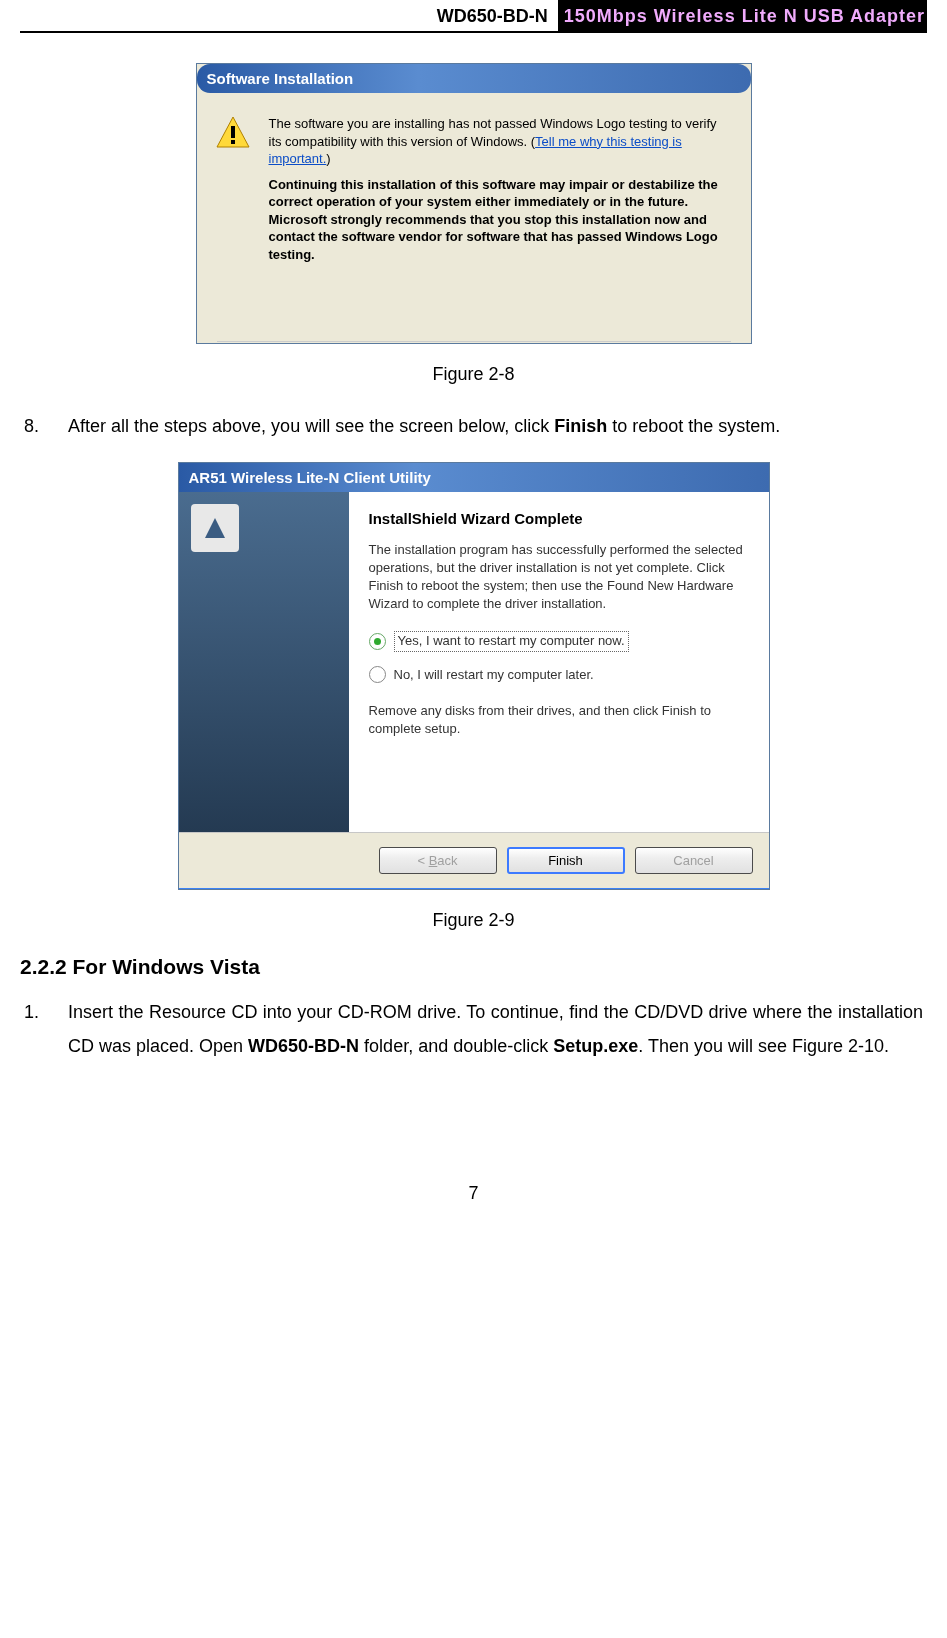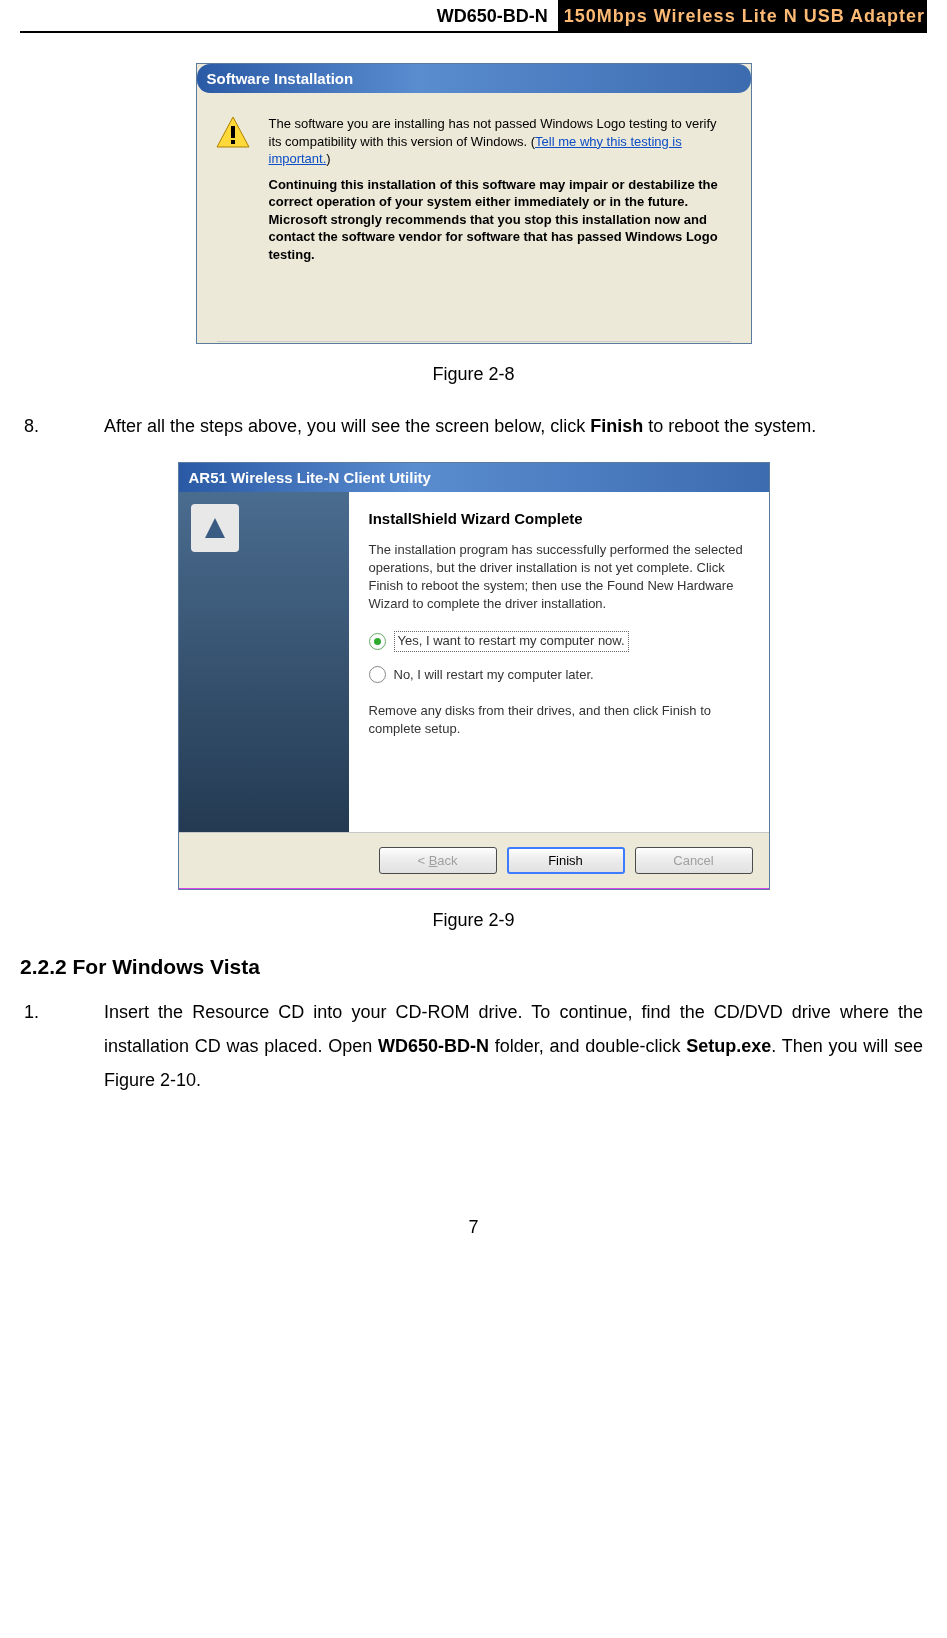--- a/index.html
+++ b/index.html
@@ -20,21 +20,21 @@
   }
   .header-left {
     flex: 1;
     text-align: right;
     padding: 6px 10px 4px 0;
     font-weight: bold;
     font-size: 18px;
   }
   .header-right {
     background: #000;
-    color: #fdba74;
+    color: #f0abfc;
     font-weight: bold;
     font-size: 18px;
     padding: 6px 2px 4px 6px;
     letter-spacing: 1px;
   }
   .figure-wrap {
     text-align: center;
     margin: 0 auto 20px auto;
   }
   .figure-caption {
@@ -114,29 +114,29 @@
 
   
   .step {
     display:flex;
     gap: 18px;
     font-size: 18px;
     line-height: 1.9;
     margin: 0 4px 18px 4px;
   }
   .step-num { width: 26px; flex-shrink:0; }
-  .step-body { flex:1; text-align: justify; margin-left: 36px; }
+  .step-body { flex:1; text-align: justify; }
   .step-body b { font-weight: bold; }
 
   
   .dlg2 {
     width: 590px;
     margin: 16px auto;
     border: 1px solid #5a7a9e;
-    background: #d946ef;
+    background: #3b82f6;
     text-align: left;
     font-size: 13px;
     padding-bottom:1px;
   }
   .dlg2-title {
     background: linear-gradient(to right,#2a5aa5,#5a8cd0 40%,#3d6bb0);
     color: #fff;
     font-weight: bold;
     padding: 6px 10px;
     font-size: 15px;

